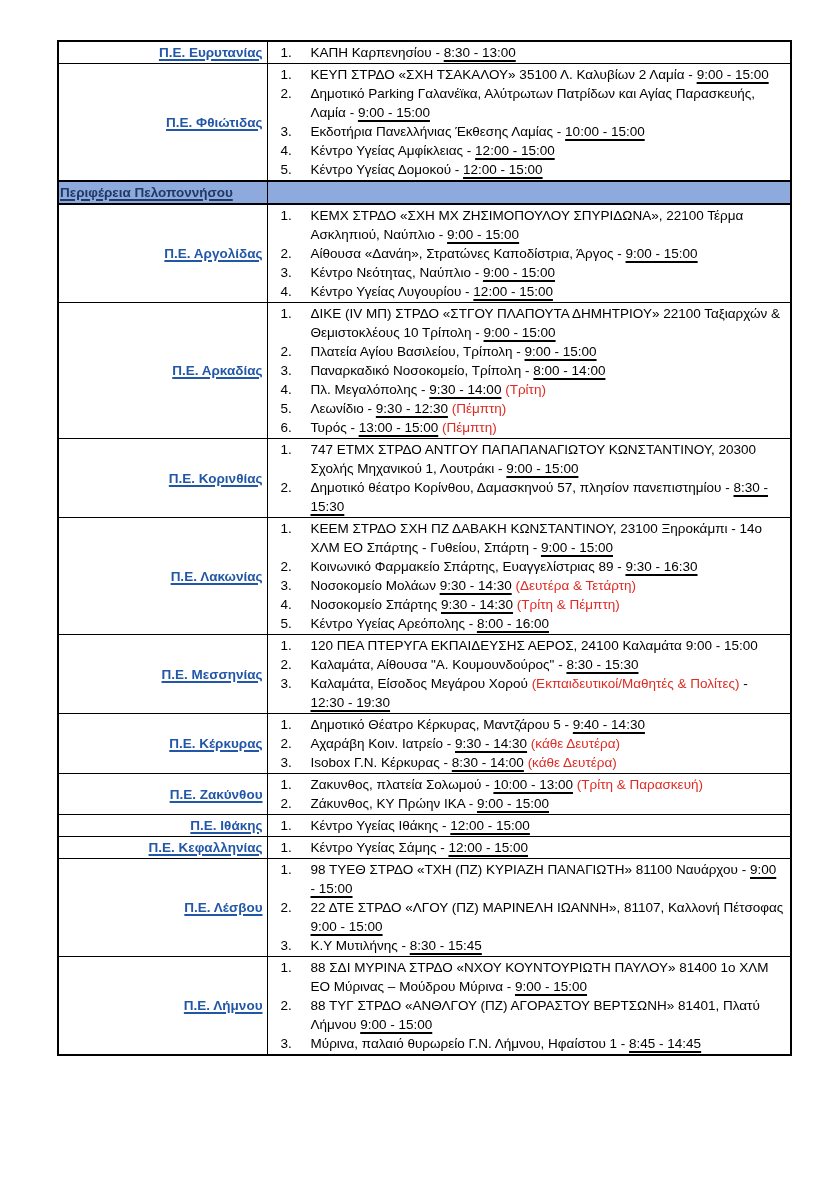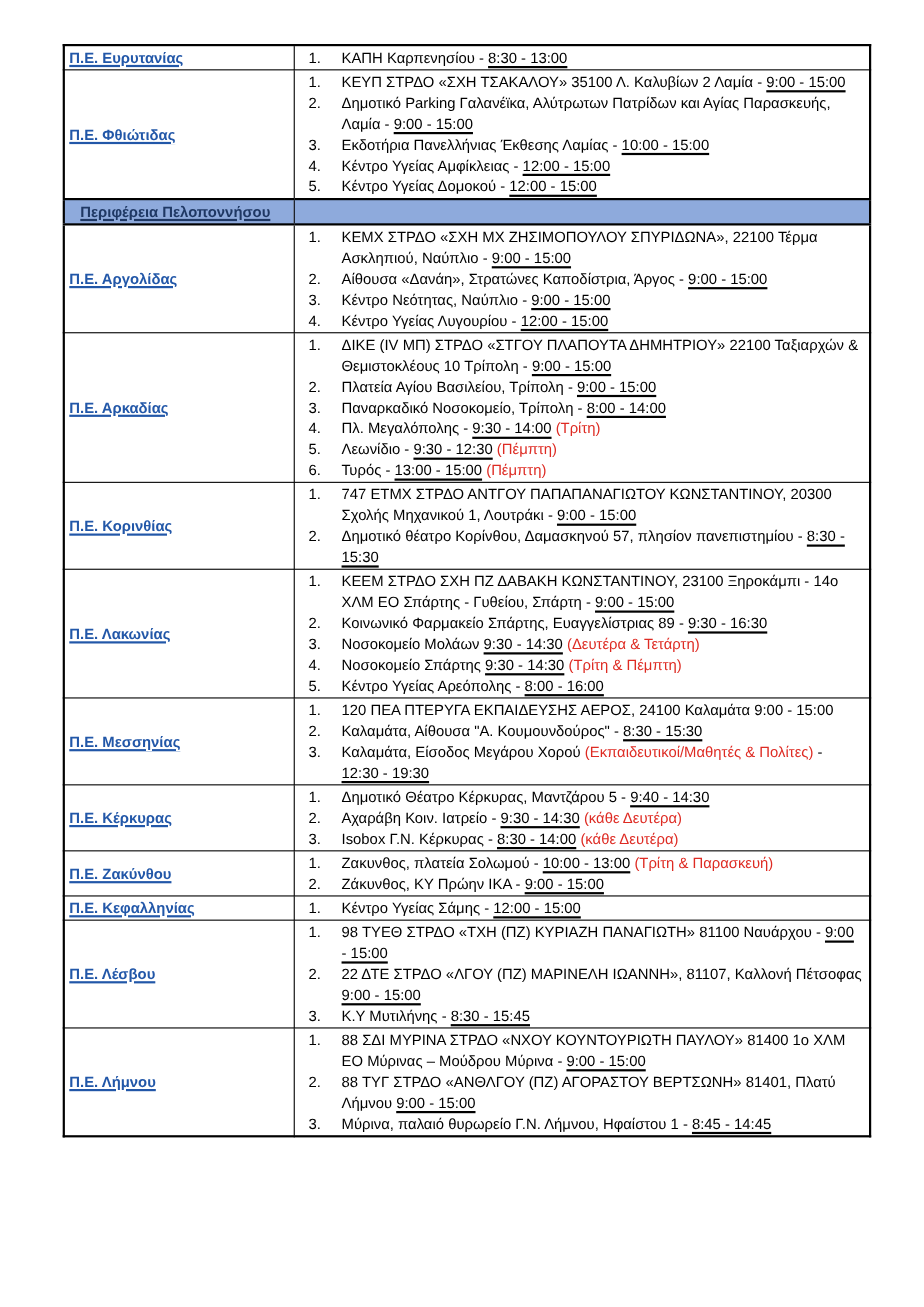--- a/index.html
+++ b/index.html
@@ -25,21 +25,21 @@
     border-collapse:collapse;
     border:2px solid var(--ink);
     table-layout:fixed;
     font-size:13.5px;
     line-height:19px;
   }
   col.c-region{width:209px;}
   col.c-items{width:524px;}
   td{border:1px solid var(--ink);vertical-align:middle;}
   td.region-cell{
-    text-align:left;
+    text-align:right;
     padding:1px 4px;
   }
   .region-link{
     color:var(--link-blue);
     font-weight:bold;
     text-decoration:underline;
     text-underline-offset:2px;
     text-decoration-thickness:1.5px;
     cursor:pointer;
   }
@@ -54,21 +54,21 @@
   .item-num{
     text-align:left;
   }
   tr.section-row td{
     background:var(--header-bg);
     border-top:2px solid var(--ink);
     border-bottom:2px solid var(--ink);
     height:21px;
   }
   td.section-cell{
-    padding:1px 4px 1px 14px;
+    padding:1px 4px 1px 1px;
     text-align:left;
   }
   .section-label{
     color:var(--header-text);
     font-weight:bold;
     text-decoration:underline;
     text-underline-offset:2px;
     text-decoration-thickness:1.5px;
   }
   .seg.u{
@@ -255,20 +255,29 @@
               <span class="item-num">1.</span>
               <span class="item-body"><span class="seg">Ζακυνθος, πλατεία Σολωμού - </span><span class="seg u">10:00 - 13:00</span><span class="seg red"> (Τρίτη &amp; Παρασκευή)</span></span>
             </div>
             <div class="item">
               <span class="item-num">2.</span>
               <span class="item-body"><span class="seg">Ζάκυνθος, ΚΥ Πρώην ΙΚΑ - </span><span class="seg u">9:00 - 15:00</span></span>
             </div>
           </td>
         </tr>
         <tr class="region-row">
+          <td class="region-cell"><span class="region-link">Π.Ε. Ιθάκης</span></td>
+          <td class="items-cell">
+            <div class="item">
+              <span class="item-num">1.</span>
+              <span class="item-body"><span class="seg">Κέντρο Υγείας Ιθάκης - </span><span class="seg u">12:00 - 15:00</span></span>
+            </div>
+          </td>
+        </tr>
+        <tr class="region-row">
           <td class="region-cell"><span class="region-link">Π.Ε. Κεφαλληνίας</span></td>
           <td class="items-cell">
             <div class="item">
               <span class="item-num">1.</span>
               <span class="item-body"><span class="seg">Κέντρο Υγείας Σάμης - </span><span class="seg u">12:00 - 15:00</span></span>
             </div>
           </td>
         </tr>
         <tr class="region-row">
           <td class="region-cell"><span class="region-link">Π.Ε. Λέσβου</span></td>

